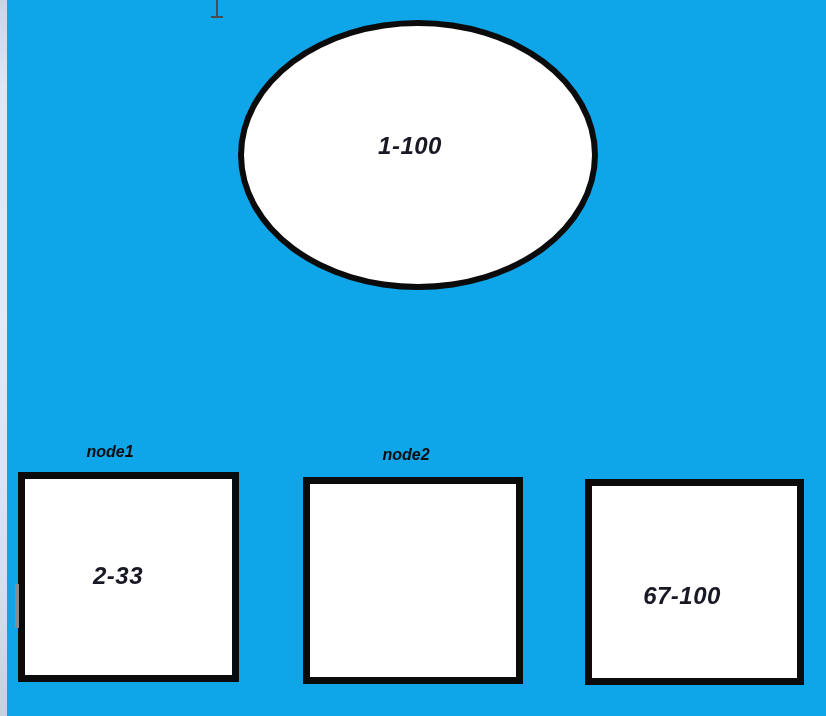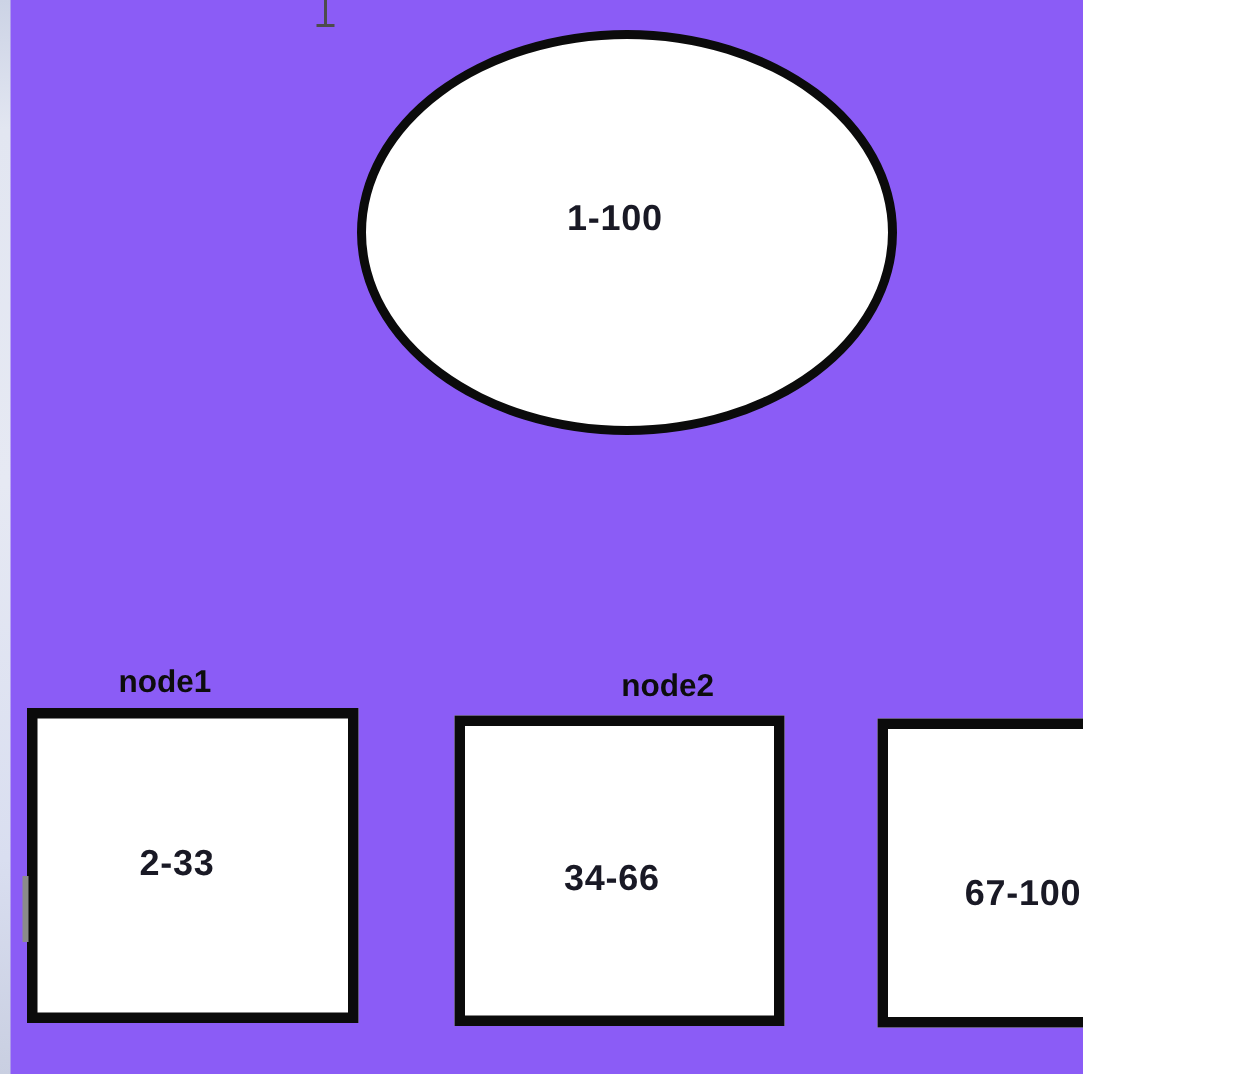--- a/index.html
+++ b/index.html
@@ -3,24 +3,25 @@
 <meta charset="utf-8">
 <style>
   html, body {
     margin: 0;
     padding: 0;
     background: #ffffff;
     font-family: "Liberation Sans", sans-serif;
   }
   #stage {
     position: relative;
-    width: 722px;
+    width: 826px;
     height: 716px;
-    background: #8b5cf6;
+    background: #0ea5e9;
     overflow: hidden;
+    font-style: italic;
   }
 
   
   .left-strip {
     position: absolute;
     left: 0; top: 0;
     width: 7px; height: 716px;
     background: linear-gradient(to bottom, #ccd3e5 0%, #e2e6f1 12%, #e6e9f3 45%, #d9def0 80%, #c9cfe1 100%);
   }
 
@@ -65,38 +66,38 @@
     font-weight: 700;
     color: #191925;
     letter-spacing: 0.5px;
     white-space: nowrap;
   }
 
   .node-title {
     position: absolute;
     width: 140px;
     text-align: center;
-    font-size: 21px;
+    font-size: 16px;
     font-weight: 700;
     color: #0d0d0d;
     white-space: nowrap;
   }
 
   .node-box {
     position: absolute;
     box-sizing: border-box;
     border: 7px solid #0b0b0b;
     background: #ffffff;
   }
   #box-node1 { left: 18px;  top: 472px; width: 221px; height: 210px; }
   #box-node2 { left: 303px; top: 477px; width: 220px; height: 207px; }
   #box-node3 { left: 585px; top: 479px; width: 219px; height: 206px; }
 
   #title-node1 { left: 40px;  top: 443px; }
-  #title-node2 { left: 336px; top: 446px; text-align: right; }
+  #title-node2 { left: 336px; top: 446px; }
   #title-node3 { left: 624px; top: 445px; }
 
   .box-value {
     position: absolute;
     width: 140px;
     text-align: center;
     line-height: 28px;
   }
   #value-node1 { left: 48px;  top: 562px; }
   #value-node2 { left: 338px; top: 572px; }
@@ -127,18 +128,17 @@
   </div>
 
   <div class="node-title" id="title-node1">node1</div>
   <div class="node-title" id="title-node2">node2</div>
 
   <div class="node-box" id="box-node1"></div>
   <div class="node-box" id="box-node2"></div>
   <div class="node-box" id="box-node3"></div>
 
   <div class="node-value box-value" id="value-node1">2-33</div>
-  <div class="node-value box-value" id="value-node2">34-66</div>
   <div class="node-value box-value" id="value-node3">67-100</div>
 
   <div class="border-smudge"></div>
 
 </div>
 
 </body></html>

